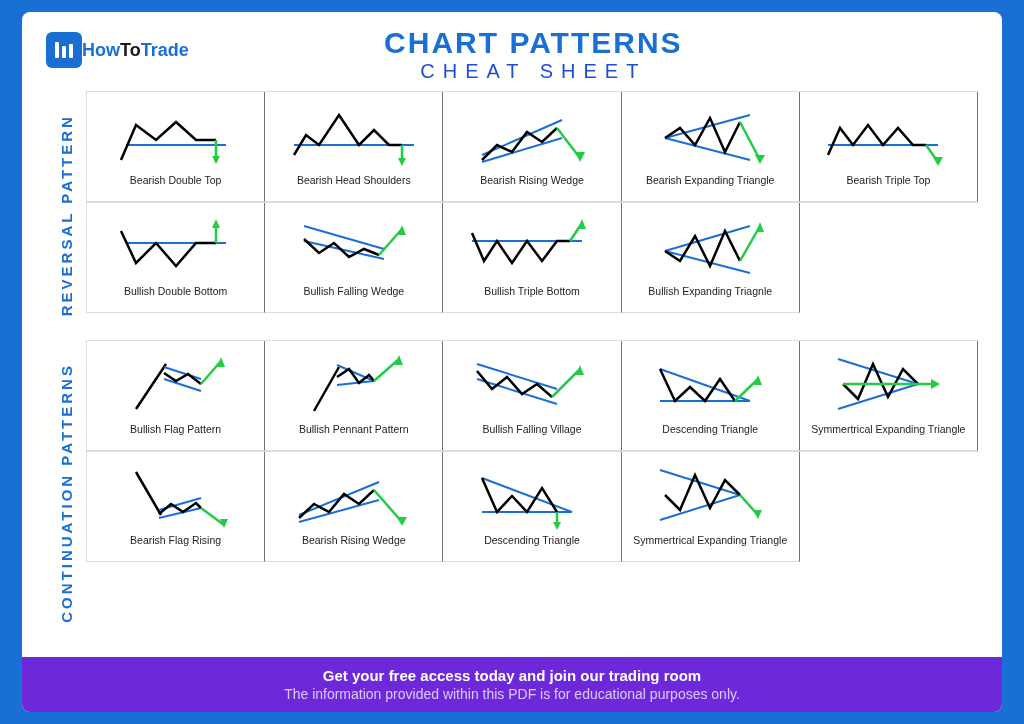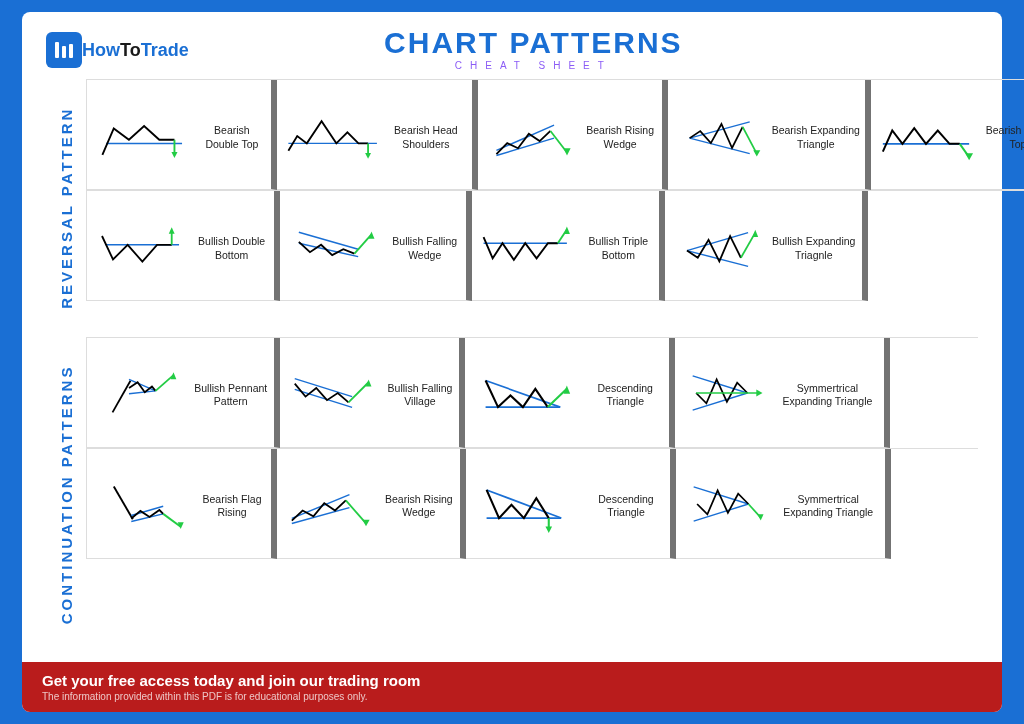--- a/index.html
+++ b/index.html
@@ -53,23 +53,23 @@
       margin-top: -4px;
     }
     .main-title {
       font-size: 30px;
       font-weight: 900;
       color: #1a6fd4;
       letter-spacing: 2px;
       line-height: 1;
     }
     .sub-title {
-      font-size: 10px;
+      font-size: 20px;
       letter-spacing: 8px;
-      color: #8b5cf6;
+      color: #1d4ed8;
       margin-top: 2px;
     }
     .content-area {
       display: flex;
       flex: 1;
     }
     .side-label {
       writing-mode: vertical-rl;
       transform: rotate(180deg);
       font-size: 15px;
@@ -88,52 +88,54 @@
       display: flex;
       flex-direction: column;
     }
     .pattern-grid {
       display: grid;
       grid-template-columns: repeat(5, 1fr);
       border-top: 1px solid #ddd;
       border-left: 1px solid #ddd;
     }
     .pattern-cell {
-      border-right: 6px solid #737373;
+      border-right: 1px solid #737373;
       border-bottom: 1px solid #ddd;
       padding: 8px 4px 6px 4px;
       display: flex;
+      flex-direction: column;
       align-items: center;
       min-height: 110px;
     }
     .pattern-svg {
       width: 140px;
       height: 70px;
     }
     .pattern-label {
       font-size: 10.5px;
       color: #222;
       text-align: center;
       margin-top: 4px;
       line-height: 1.3;
     }
     .footer {
-      background: #b91c1c;
+      background: #6d28d9;
       margin: 10px -24px 0 -24px;
       padding: 10px 20px;
+      text-align: center;
       border-radius: 0 0 8px 8px;
     }
     .footer-main {
       color: white;
       font-size: 15px;
       font-weight: 700;
     }
     .footer-sub {
       color: rgba(255,255,255,0.75);
-      font-size: 10px;
+      font-size: 14px;
       margin-top: 2px;
     }
   </style>
 </head>
 <body>
 
 <div class="card">
   <div class="header">
     <div class="logo-area">
       <div class="logo-icon">
@@ -282,20 +284,35 @@
 
     </div>
   </div>
 
   <div class="content-area" style="margin-top:0;">
     <div class="side-label">CONTINUATION PATTERNS</div>
     <div class="grid-section">
 
       <div class="pattern-grid">
 
+        <div class="pattern-cell">
+          <svg class="pattern-svg" viewBox="0 0 140 70">
+
+            <line x1="30" y1="60" x2="60" y2="15" stroke="black" stroke-width="2.5"></line>
+
+            <line x1="58" y1="18" x2="95" y2="30" stroke="#1a6fd4" stroke-width="2"></line>
+            <line x1="58" y1="30" x2="95" y2="42" stroke="#1a6fd4" stroke-width="2"></line>
+
+            <polyline points="58,24 70,32 82,25 95,35" fill="none" stroke="black" stroke-width="2.5"></polyline>
+
+            <line x1="95" y1="35" x2="115" y2="12" stroke="#22cc44" stroke-width="2.5"></line>
+            <polygon points="115,8 111,18 119,18" fill="#22cc44"></polygon>
+          </svg>
+          <div class="pattern-label">Bullish Flag Pattern</div>
+        </div>
 
         <div class="pattern-cell">
           <svg class="pattern-svg" viewBox="0 0 140 70">
 
             <line x1="30" y1="62" x2="55" y2="18" stroke="black" stroke-width="2.5"></line>
 
             <line x1="53" y1="16" x2="90" y2="32" stroke="#1a6fd4" stroke-width="2"></line>
             <line x1="53" y1="36" x2="90" y2="32" stroke="#1a6fd4" stroke-width="2"></line>
 
             <polyline points="53,28 65,20 75,34 85,26 90,32" fill="none" stroke="black" stroke-width="2.5"></polyline>

